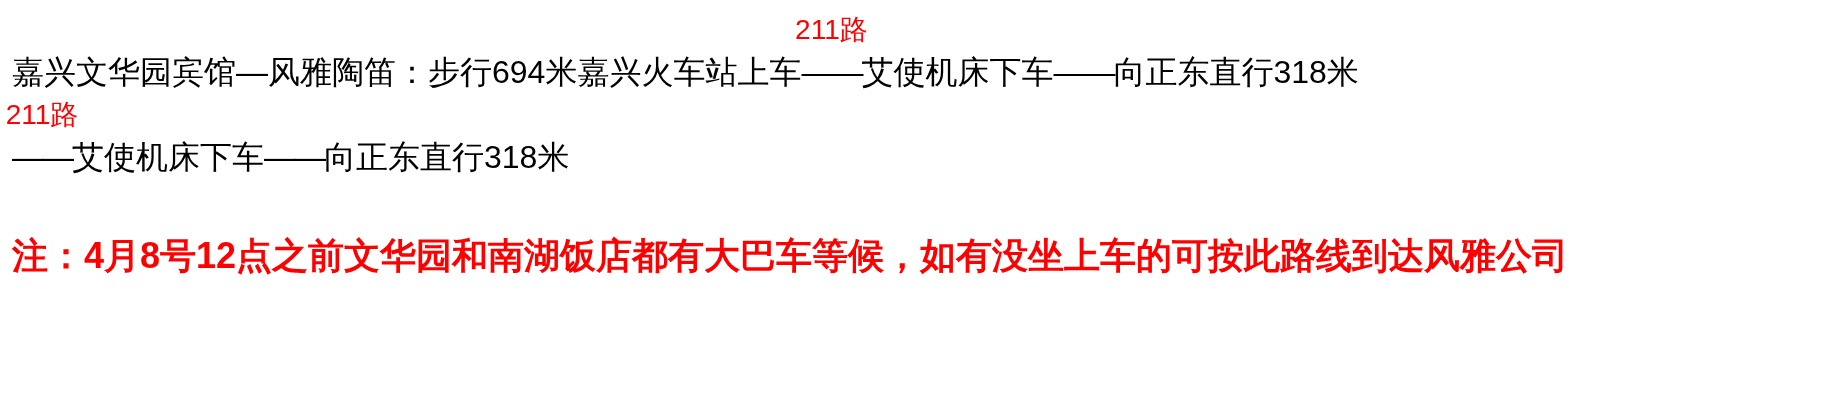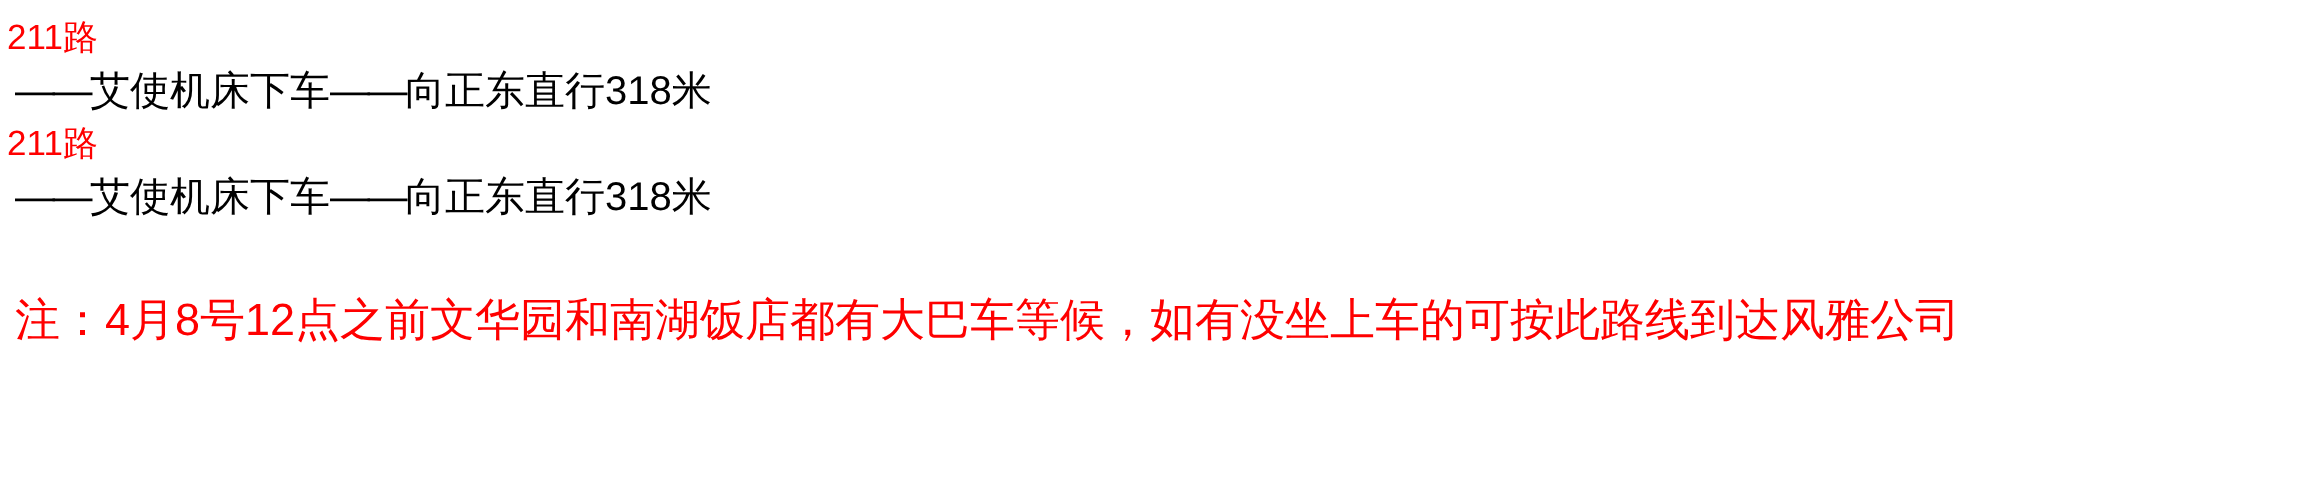--- a/index.html
+++ b/index.html
@@ -53,33 +53,33 @@
       font-size: 28px;
       line-height: 1;
       white-space: nowrap;
       color: var(--accent-red, #ff0000);
     }
 
     
     .note {
       margin-top: 58px;
       font-size: 36px;
-      font-weight: normal;
+      font-weight: bold;
       line-height: 1.2;
       white-space: nowrap;
       color: var(--accent-red, #ff0000);
     }
   </style>
 </head>
 <body>
 
 <div class="doc">
 
   <div class="route-block">
-    <div class="route-text"><span class="connector-wrap"><span class="bus-label">211路</span><span class="connector">——</span></span><span class="seg">艾使机床下车</span><span class="connector">——</span><span class="seg">向正东直行318米</span></div>
+    <div class="route-text"><span class="seg">嘉兴文华园宾馆—风雅陶笛：步行694米嘉兴火车站上车</span><span class="connector-wrap"><span class="bus-label">211路</span><span class="connector">——</span></span><span class="seg">艾使机床下车</span><span class="connector">——</span><span class="seg">向正东直行318米</span></div>
   </div>
 
   <div class="route-block second">
     <div class="route-text"><span class="connector-wrap"><span class="bus-label">211路</span><span class="connector">——</span></span><span class="seg">艾使机床下车</span><span class="connector">——</span><span class="seg">向正东直行318米</span></div>
   </div>
 
   <div class="note">注：4月8号12点之前文华园和南湖饭店都有大巴车等候，如有没坐上车的可按此路线到达风雅公司</div>
 
 </div>
 

